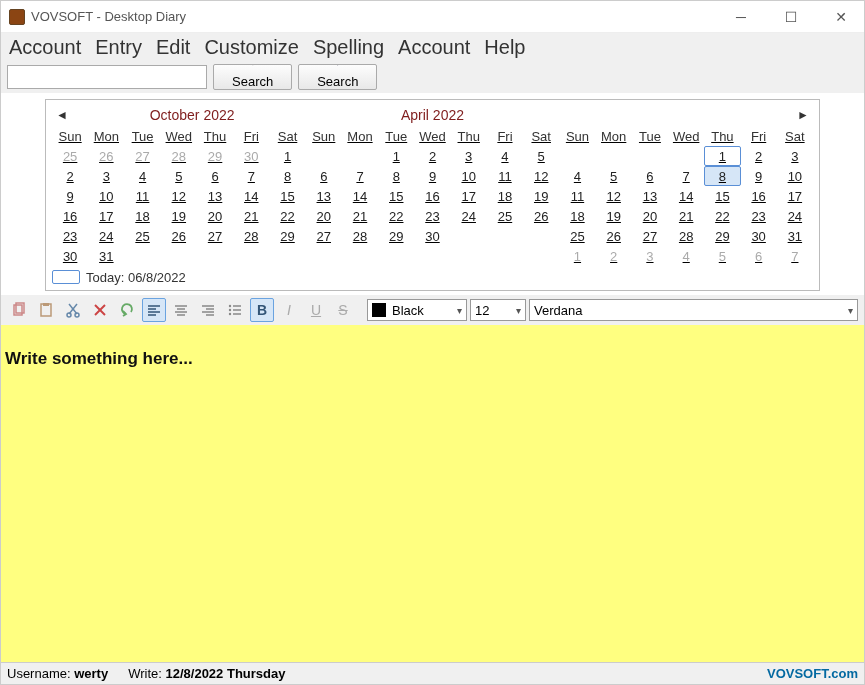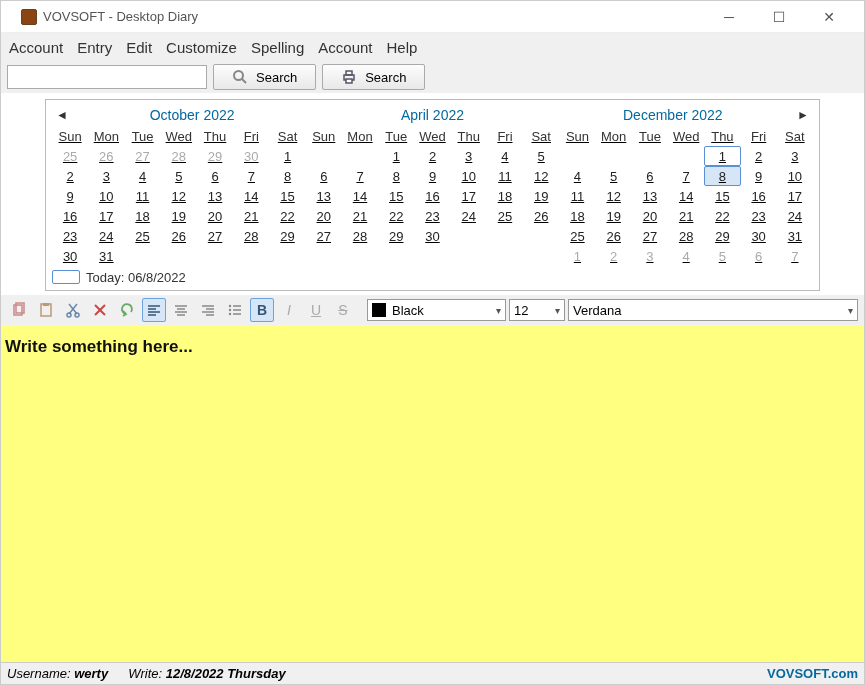--- a/index.html
+++ b/index.html
@@ -1,51 +1,51 @@
 <!DOCTYPE html>
 <html><head>
 <meta charset="utf-8">
 <style>
 * { box-sizing: border-box; margin: 0; padding: 0; }
 body { font-family: "Segoe UI", Tahoma, sans-serif; font-size: 13px; background: #fff; width: 865px; height: 685px; overflow: hidden; display: flex; flex-direction: column; border: 1px solid #ccc; }
-.titlebar { height: 32px; background: #fff; display: flex; align-items: center; padding: 0 20px; border-bottom: 1px solid #eee; }
+.titlebar { height: 32px; background: #fff; display: flex; align-items: center; padding: 0 8px; border-bottom: 1px solid #eee; }
 .titlebar .appicon { width: 16px; height: 16px; background: #8b4513; border: 1px solid #654321; margin-right: 6px; border-radius: 2px; }
 .titlebar .title { flex: 1; color: #555; font-size: 13px; }
 .titlebar .winbtns { display: flex; gap: 20px; }
 .titlebar .winbtn { width: 30px; height: 20px; display: flex; align-items: center; justify-content: center; color: #555; font-size: 14px; cursor: pointer; }
 .menubar { height: 28px; background: #f0f0f0; display: flex; align-items: center; padding: 0 8px; gap: 14px; }
-.menubar span { color: #333; cursor: pointer; font-size: 15px; }
+.menubar span { color: #333; cursor: pointer; font-size: 20px; }
 .toolbar1 { height: 32px; background: #f0f0f0; display: flex; align-items: center; padding: 3px 6px; gap: 6px; }
 .toolbar1 input[type=text] { width: 200px; height: 24px; border: 1px solid #aaa; padding: 0 4px; background: #fff; }
-.tbbtn { height: 26px; padding: 0 18px; background: linear-gradient(#fdfdfd,#e8e8e8); border: 1px solid #aaa; border-radius: 2px; display: flex; align-items: center; gap: 8px; cursor: pointer; font-size: 13px; }
+.tbbtn { height: 26px; padding: 0 18px; background: linear-gradient(#fdfdfd,#e8e8e8); border: 1px solid #aaa; border-radius: 2px; display: flex; align-items: center; gap: 8px; cursor: pointer; font-size: 13px; flex-direction: column; }
 .tbbtn svg { width: 16px; height: 16px; }
 .calwrap { padding: 6px 44px 4px 44px; background: #fff; }
 .calborder { border: 1px solid #bbb; padding: 4px 6px 2px 6px; background: #fff; }
 .calhead { display: flex; align-items: center; height: 22px; }
 .calhead .nav { width: 20px; text-align: center; cursor: pointer; color: #333; font-size: 12px; }
-.calhead .months { flex: 1; display: grid; grid-template-columns: 1fr 1fr 1fr; text-align: center; font-size: 14px; color: #0369a1; }
+.calhead .months { flex: 1; display: grid; grid-template-columns: 1fr 1fr 1fr; text-align: center; font-size: 14px; color: #7f1d1d; }
 .calgrid { display: grid; grid-template-columns: repeat(21, 1fr); font-size: 13px; text-decoration: underline; }
 .calgrid .cell { height: 20px; display: flex; align-items: center; justify-content: center; color: #222; }
 .calgrid .cell.hdr { color: #333; }
 .calgrid .cell.other { color: #aaa; }
 .calgrid .cell.today { background: #fff; border: 1px solid #5a8fd6; border-radius: 2px; }
 .calgrid .cell.sel { background: #d6e6f7; border: 1px solid #5a8fd6; border-radius: 2px; }
 .todayline { display: flex; align-items: center; gap: 6px; height: 22px; font-size: 13px; color: #333; }
 .todayline .box { width: 28px; height: 14px; border: 1px solid #5a8fd6; background: #fff; border-radius: 2px; }
 .toolbar2 { height: 30px; background: #f0f0f0; display: flex; align-items: center; padding: 2px 6px; gap: 3px; }
 .t2btn { width: 24px; height: 24px; display: flex; align-items: center; justify-content: center; cursor: pointer; border-radius: 2px; }
 .t2btn.active { border: 1px solid #6aa3e0; background: #d6e6f7; }
 .t2btn svg { width: 16px; height: 16px; }
 .t2sel { height: 22px; border: 1px solid #999; background: #fff; display: flex; align-items: center; padding: 0 4px; cursor: pointer; font-size: 13px; }
 .t2sel .swatch { width: 14px; height: 14px; background: #000; margin-right: 6px; }
 .t2sel .arrow { margin-left: auto; font-size: 10px; color: #555; }
-.editor { flex: 1; background: #ffff80; padding: 12px 4px; }
+.editor { flex: 1; background: #ffff80; padding: 24px 4px; }
 .editor .ph { font-family: Verdana, sans-serif; font-weight: bold; font-size: 17px; color: #111; }
 .statusbar { height: 22px; background: #f0f0f0; border-top: 1px solid #ccc; display: flex; align-items: center; padding: 0 6px; font-size: 13px; }
-.statusbar .seg { margin-right: 20px; font-style: italic; }
+.statusbar .seg { margin-right: 20px; }
 .statusbar .bold { font-weight: bold; }
 .statusbar .brand { margin-left: auto; color: #0369a1; font-weight: bold; }
 </style>
 </head>
 <body>
 
 <div class="titlebar">
   <div class="appicon"></div>
   <div class="title">VOVSOFT - Desktop Diary</div>
   <div class="winbtns">
@@ -84,21 +84,20 @@
   </div>
 </div>
 
 <div class="calwrap">
   <div class="calborder">
     <div class="calhead">
       <div class="nav">◄</div>
       <div class="months">
         <div>October 2022</div>
         <div>April 2022</div>
-        <div>December 2022</div>
       </div>
       <div class="nav">►</div>
     </div>
     <div class="calgrid" id="calgrid">
         <div class="cell hdr">Sun</div>
         <div class="cell hdr">Mon</div>
         <div class="cell hdr">Tue</div>
         <div class="cell hdr">Wed</div>
         <div class="cell hdr">Thu</div>
         <div class="cell hdr">Fri</div>
@@ -324,21 +323,21 @@
   <div class="t2btn">
       <span style="font-style:italic;color:#aaa;font-size:14px;">I</span>
     </div>
   <div class="t2btn">
       <span style="text-decoration:underline;color:#aaa;font-size:14px;">U</span>
     </div>
   <div class="t2btn">
       <span style="text-decoration:line-through;color:#aaa;font-size:14px;">S</span>
     </div>
   <div style="width:6px"></div>
-  <div class="t2sel" style="width:139px">
+  <div class="t2sel" style="width:100px">
     <div class="swatch"></div>
     <span>Black</span>
     <span class="arrow">▾</span>
   </div>
   <div class="t2sel" style="width:56px">
     <span>12</span>
     <span class="arrow">▾</span>
   </div>
   <div class="t2sel" style="flex:1">
     <span>Verdana</span>

